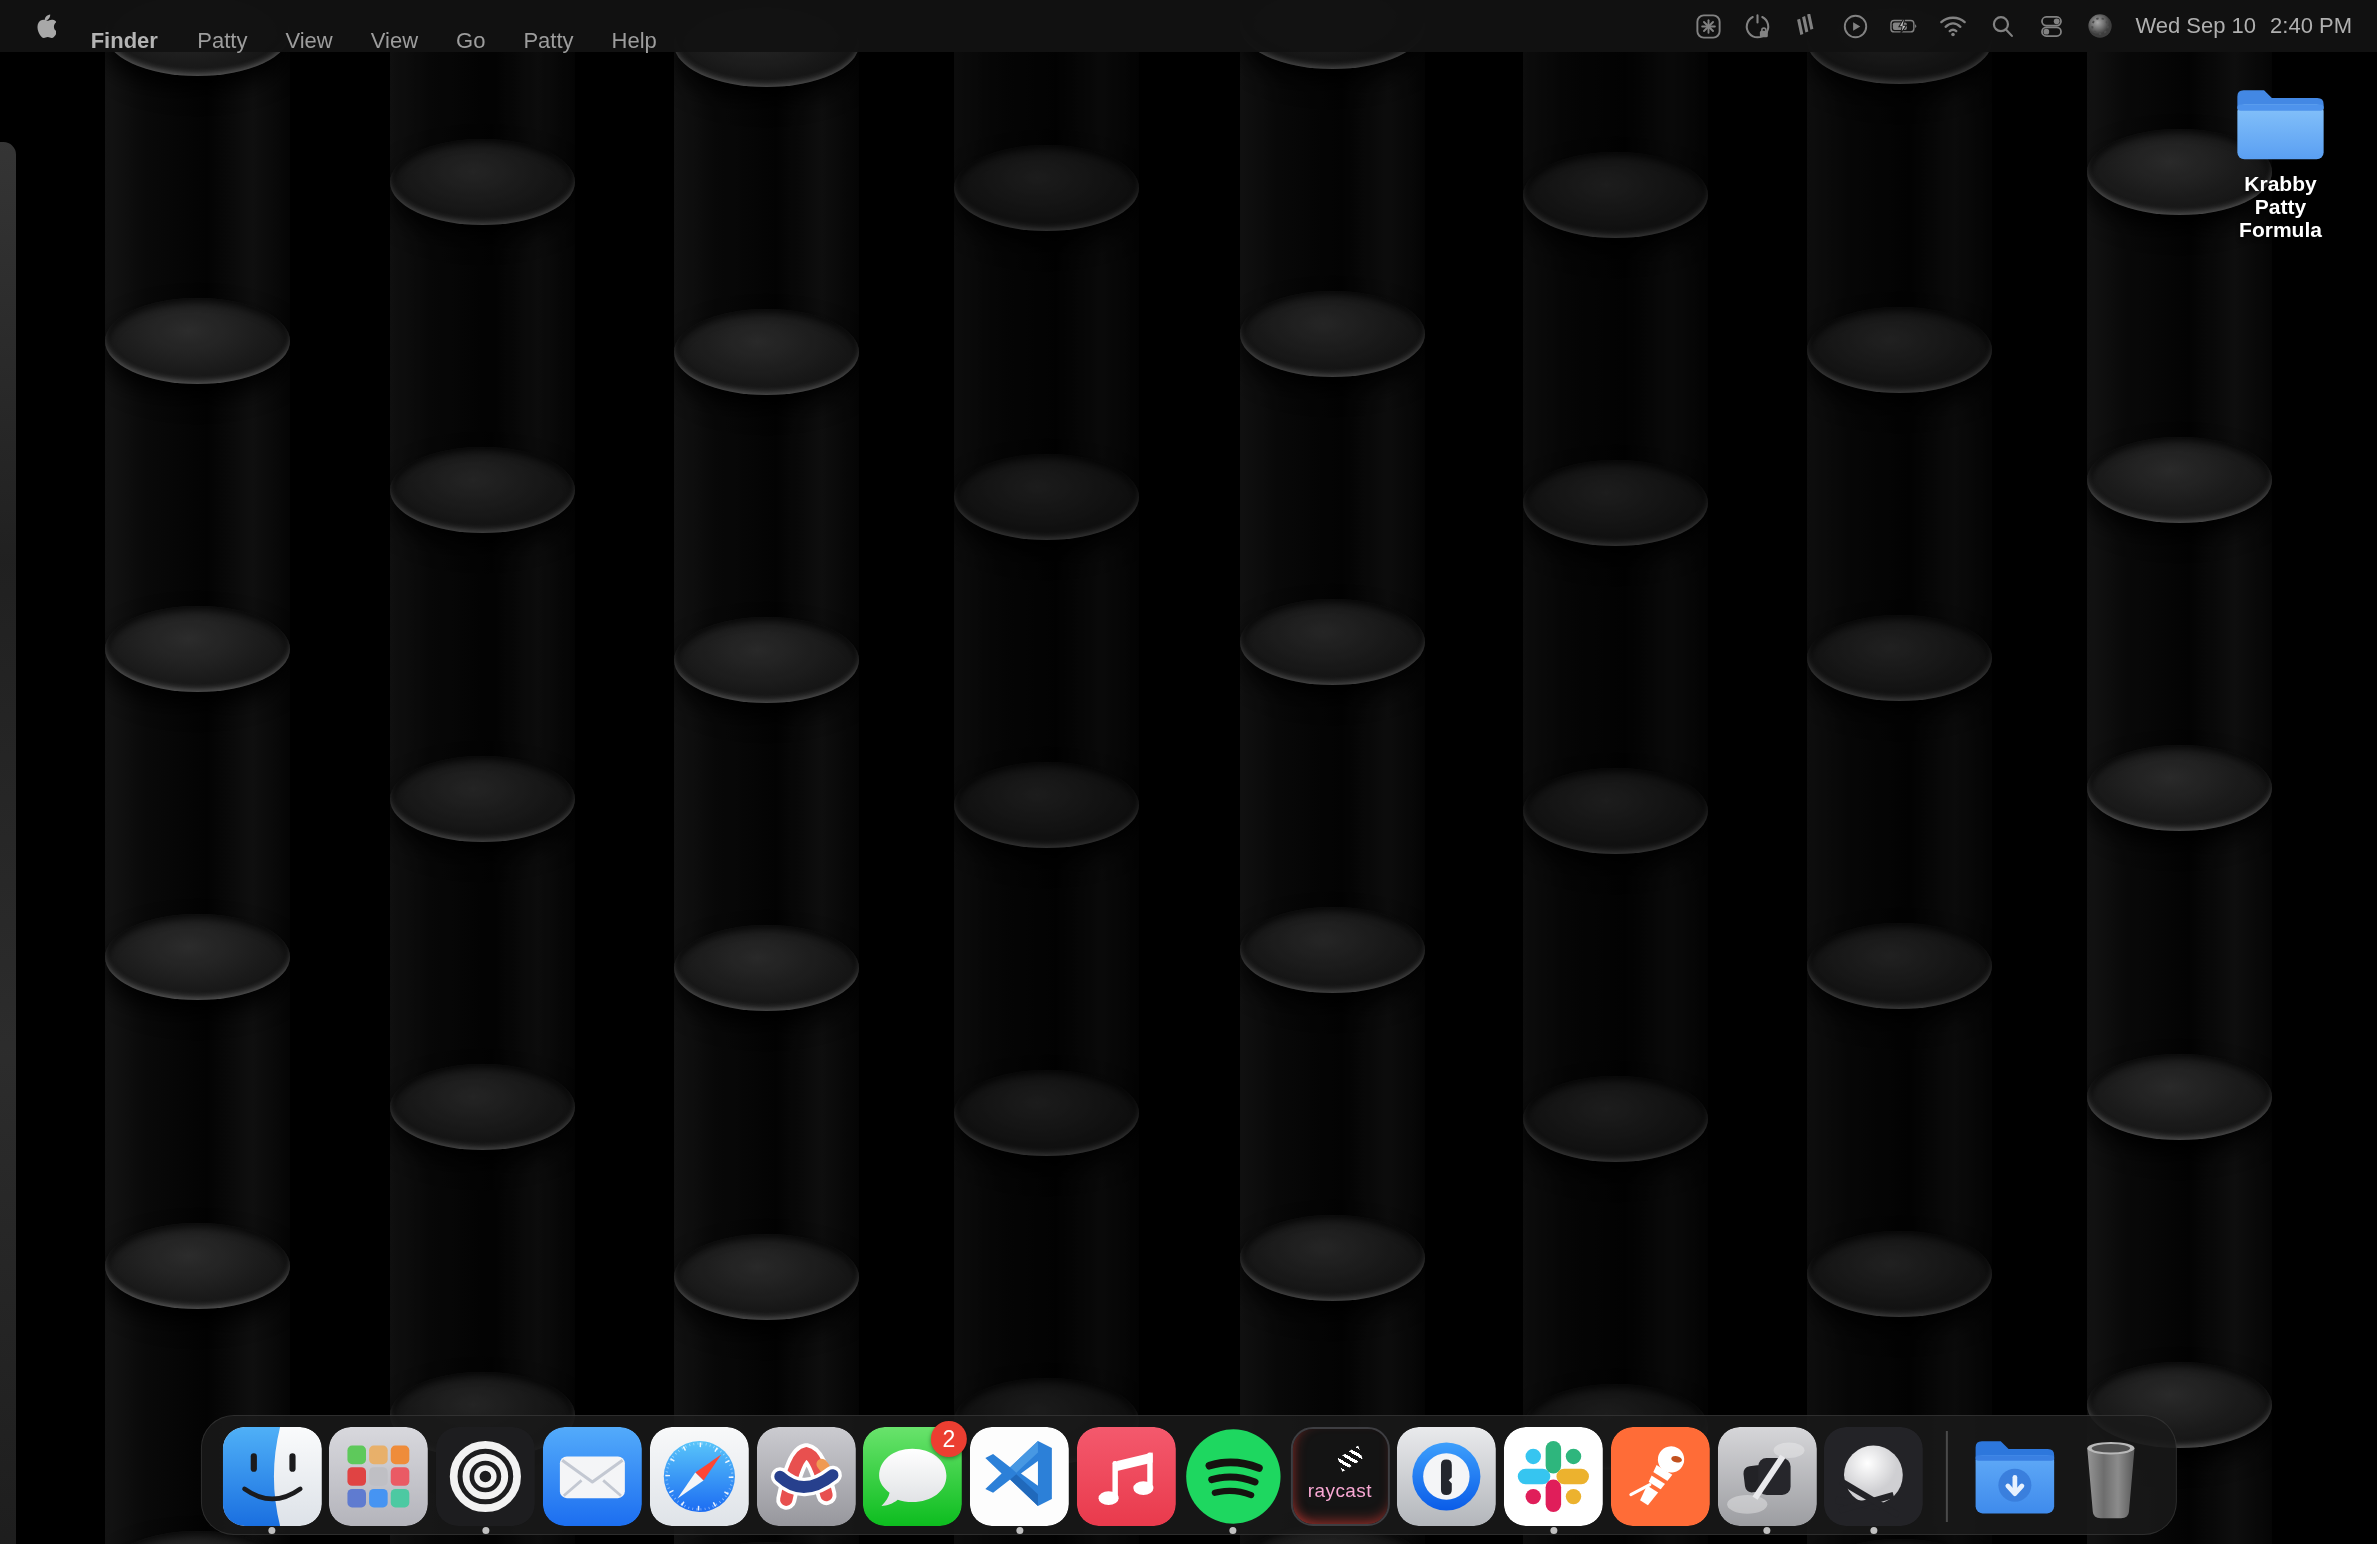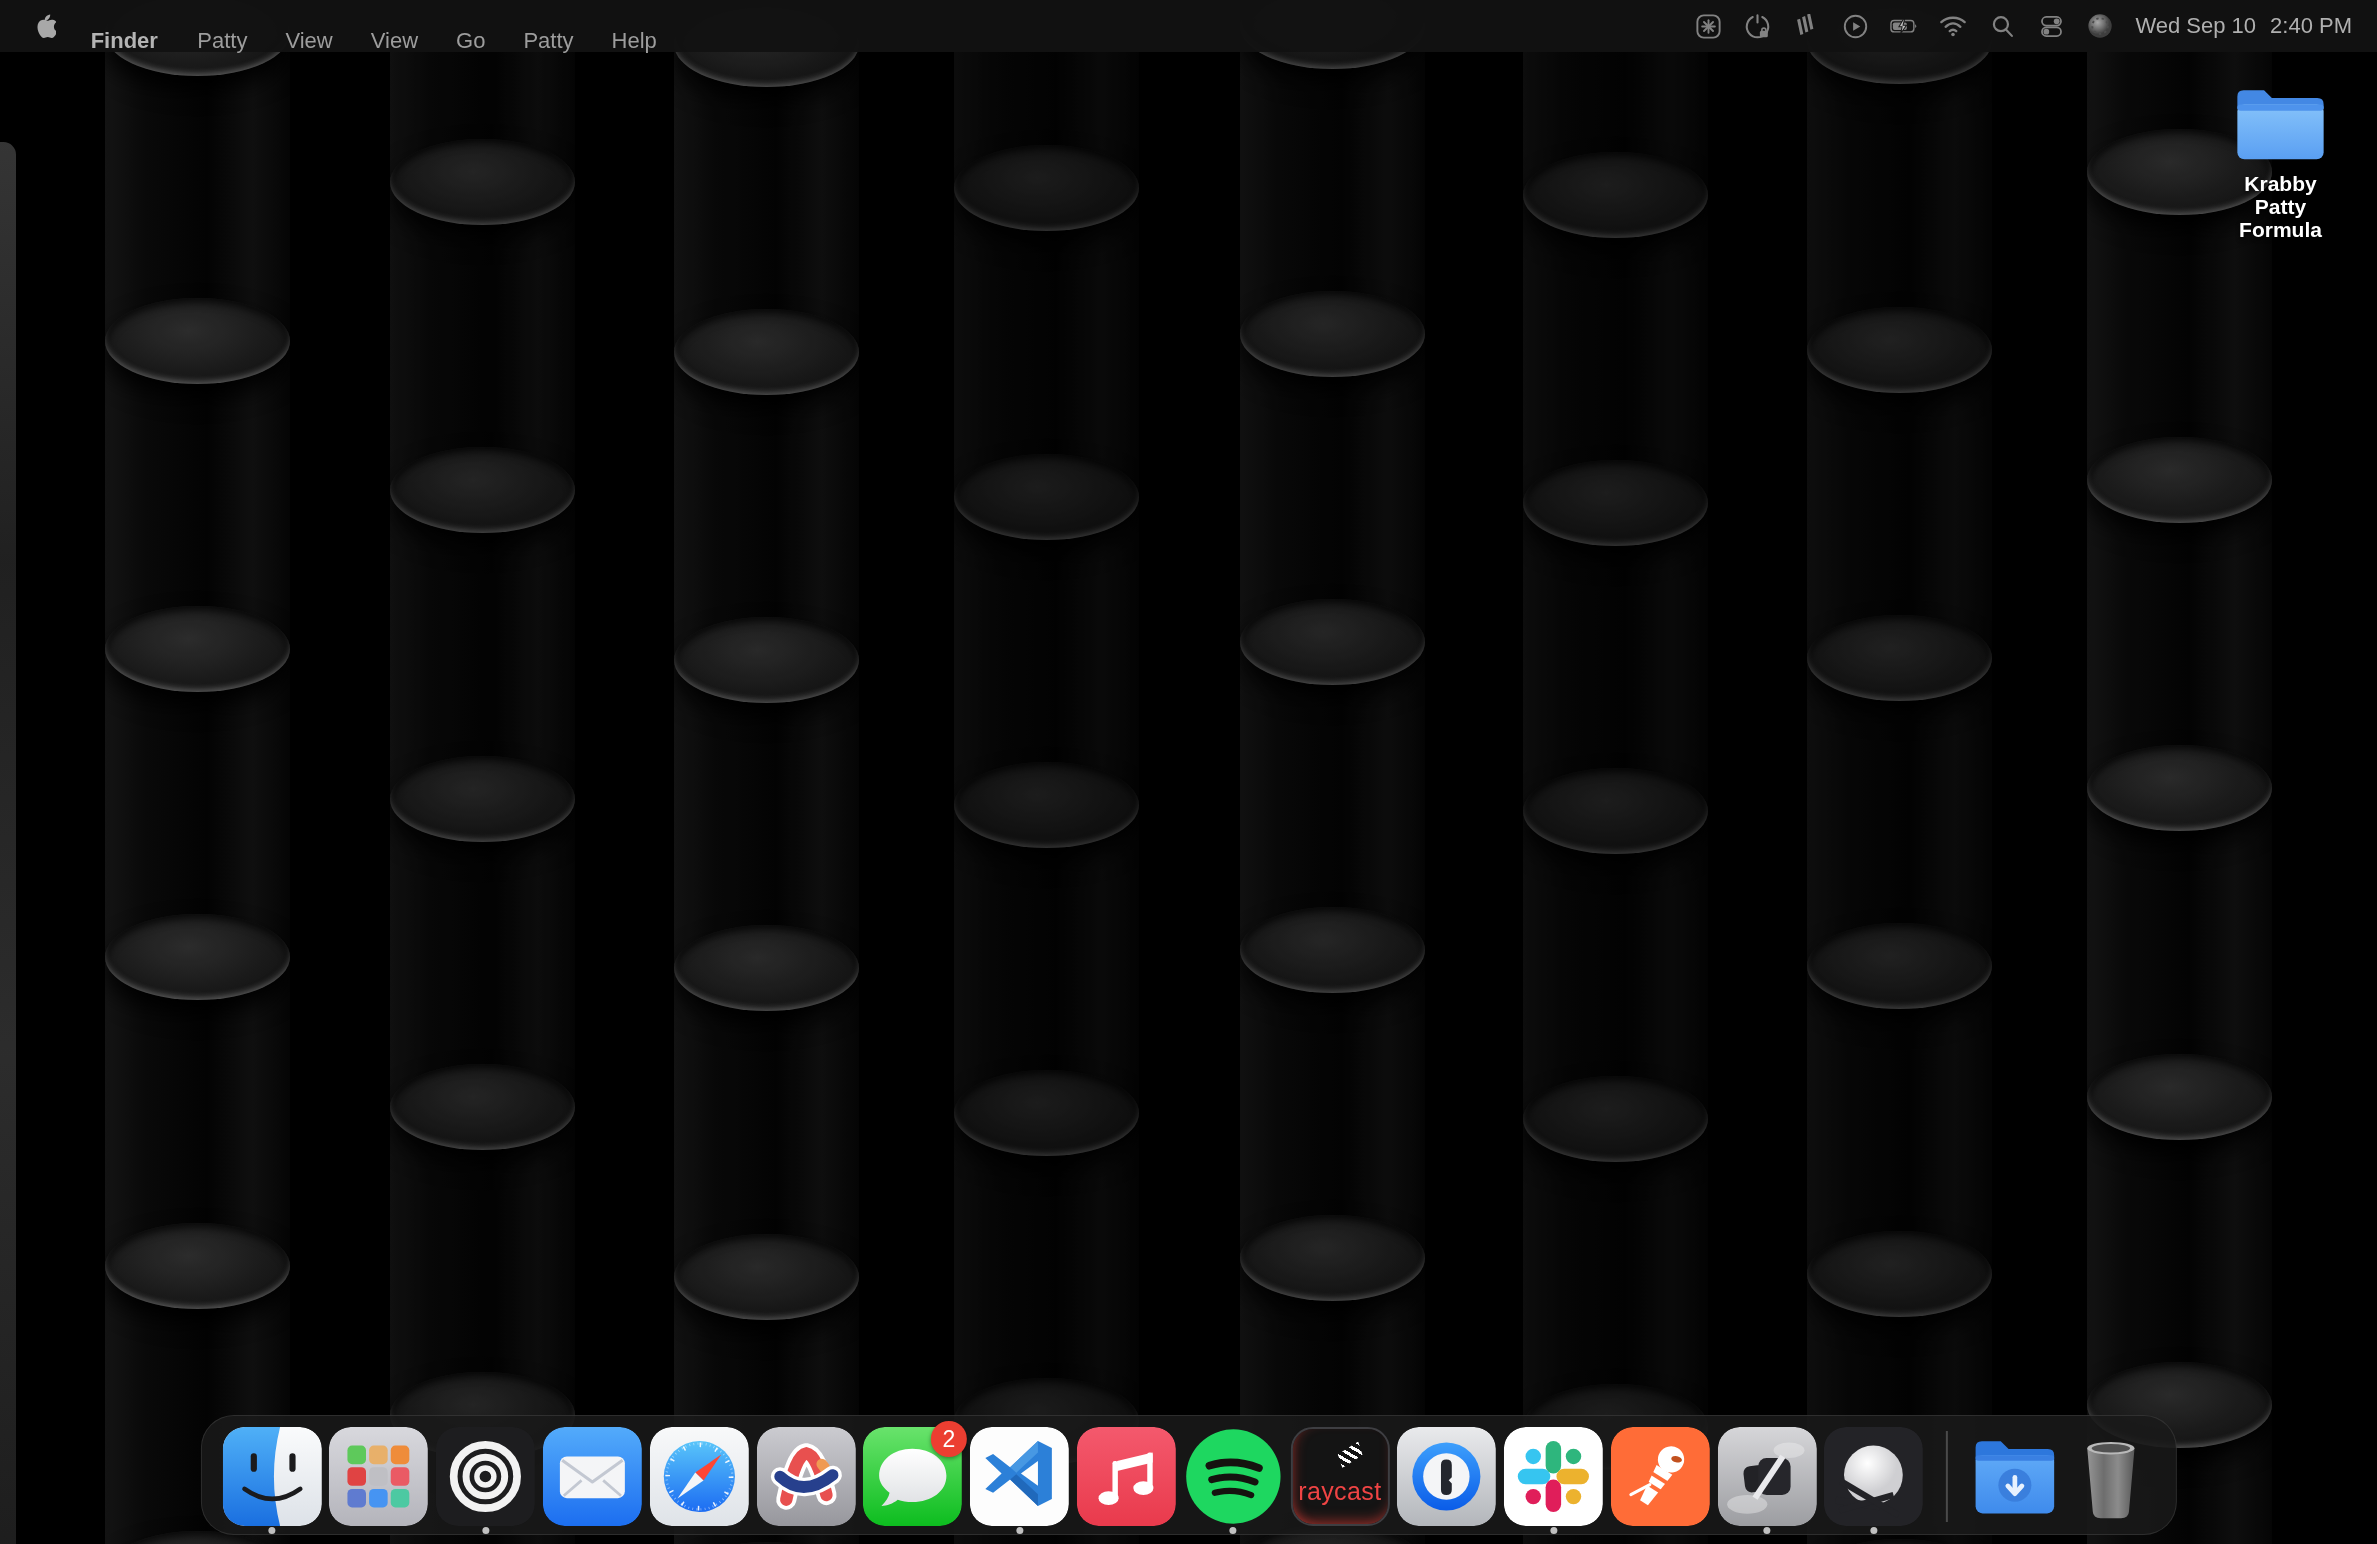--- a/index.html
+++ b/index.html
@@ -52,21 +52,21 @@
   .badge{position:absolute;top:-6.3px;right:-4.7px;min-width:36px;height:36px;border-radius:18px;
        background:#ec3e31;color:#fff;font-size:23px;font-weight:400;display:flex;
        align-items:center;justify-content:center;box-shadow:0 1.6px 4.7px rgba(0,0,0,.4);}
   .tile{width:99px;height:99px;border-radius:22px;box-sizing:border-box;}
   .raycast-tile{background:#141414;border:2.4px solid #3e3e42;display:flex;flex-direction:column;
        align-items:center;justify-content:center;
        box-shadow:inset 0 -9.4px 12.6px -7px rgba(255,70,60,.55), inset 9.4px 0 12.6px -9.4px rgba(255,70,60,.4);}
   .ray-glitch{width:23.6px;height:20.4px;transform:rotate(-18deg) translateX(11px);
        background:repeating-linear-gradient(48deg,#fff 0 3.1px,transparent 3.1px 7px);
        clip-path:polygon(0 30%,100% 0,100% 70%,0 100%);}
-  .ray-text{color:#ef4444;font-size:25px;margin-top:7.9px;letter-spacing:0.4px;}
+  .ray-text{color:#f9a8d4;font-size:19px;margin-top:7.9px;letter-spacing:0.4px;}
 </style>
 </head>
 <body>
 
 <div class="screen">
 
   <div class="wallpaper" id="wallpaper">
     <div class="edge-strip"></div>
   <div class="col" style="left: 105px; opacity: 0.95;">
         <div class="tube"></div>

